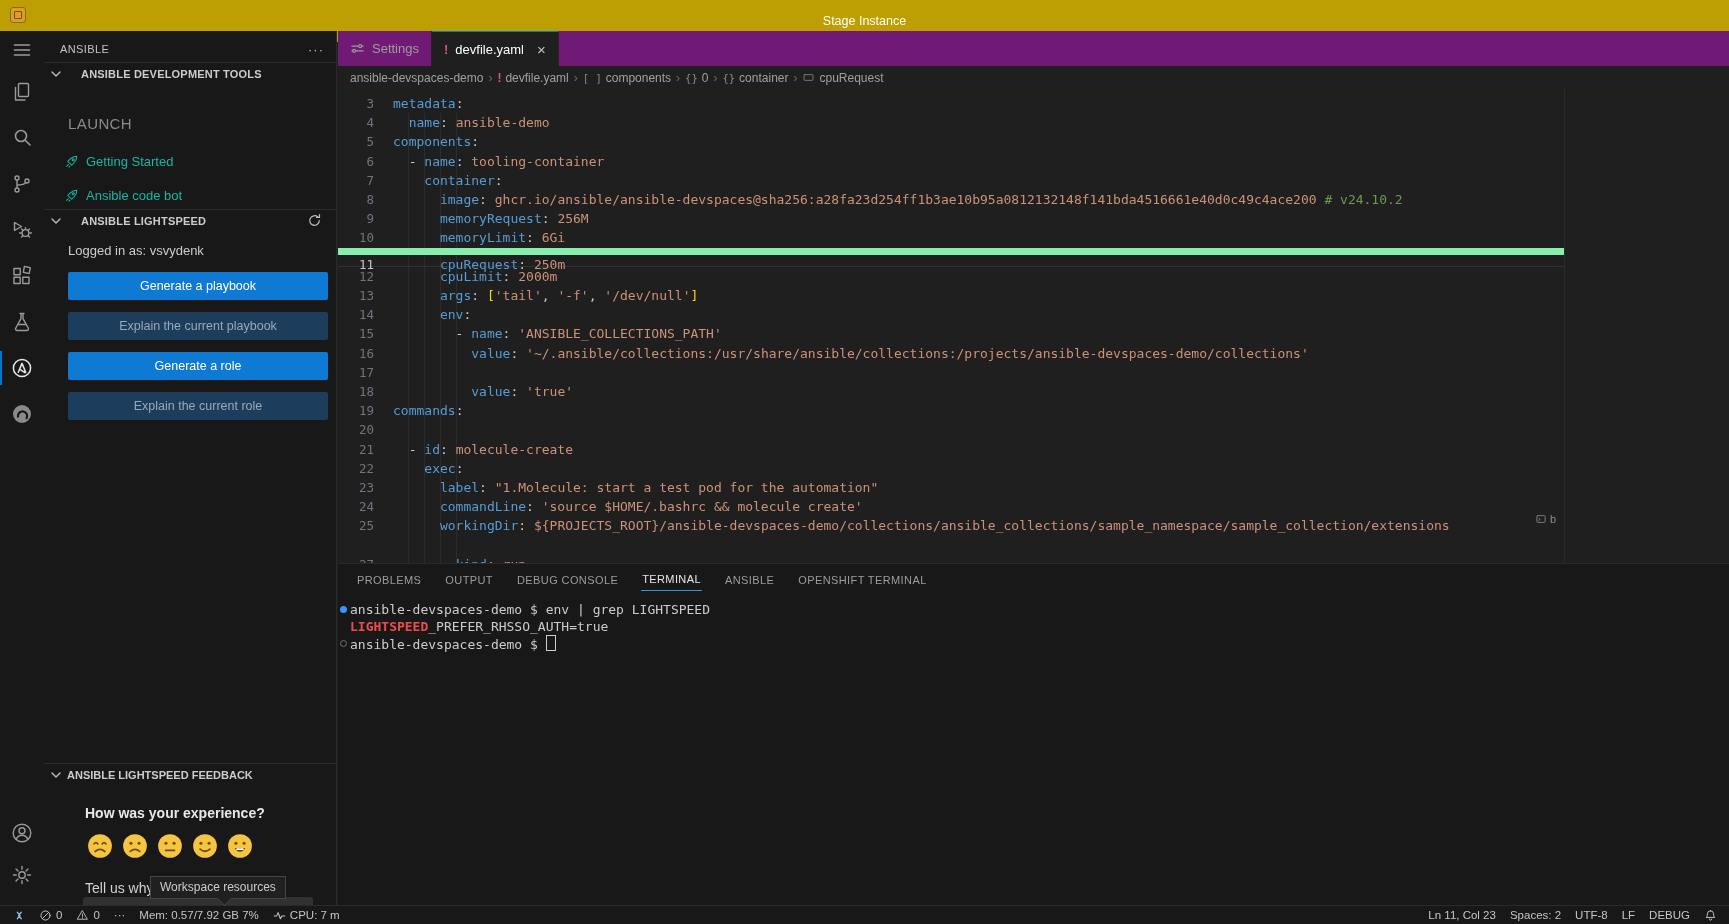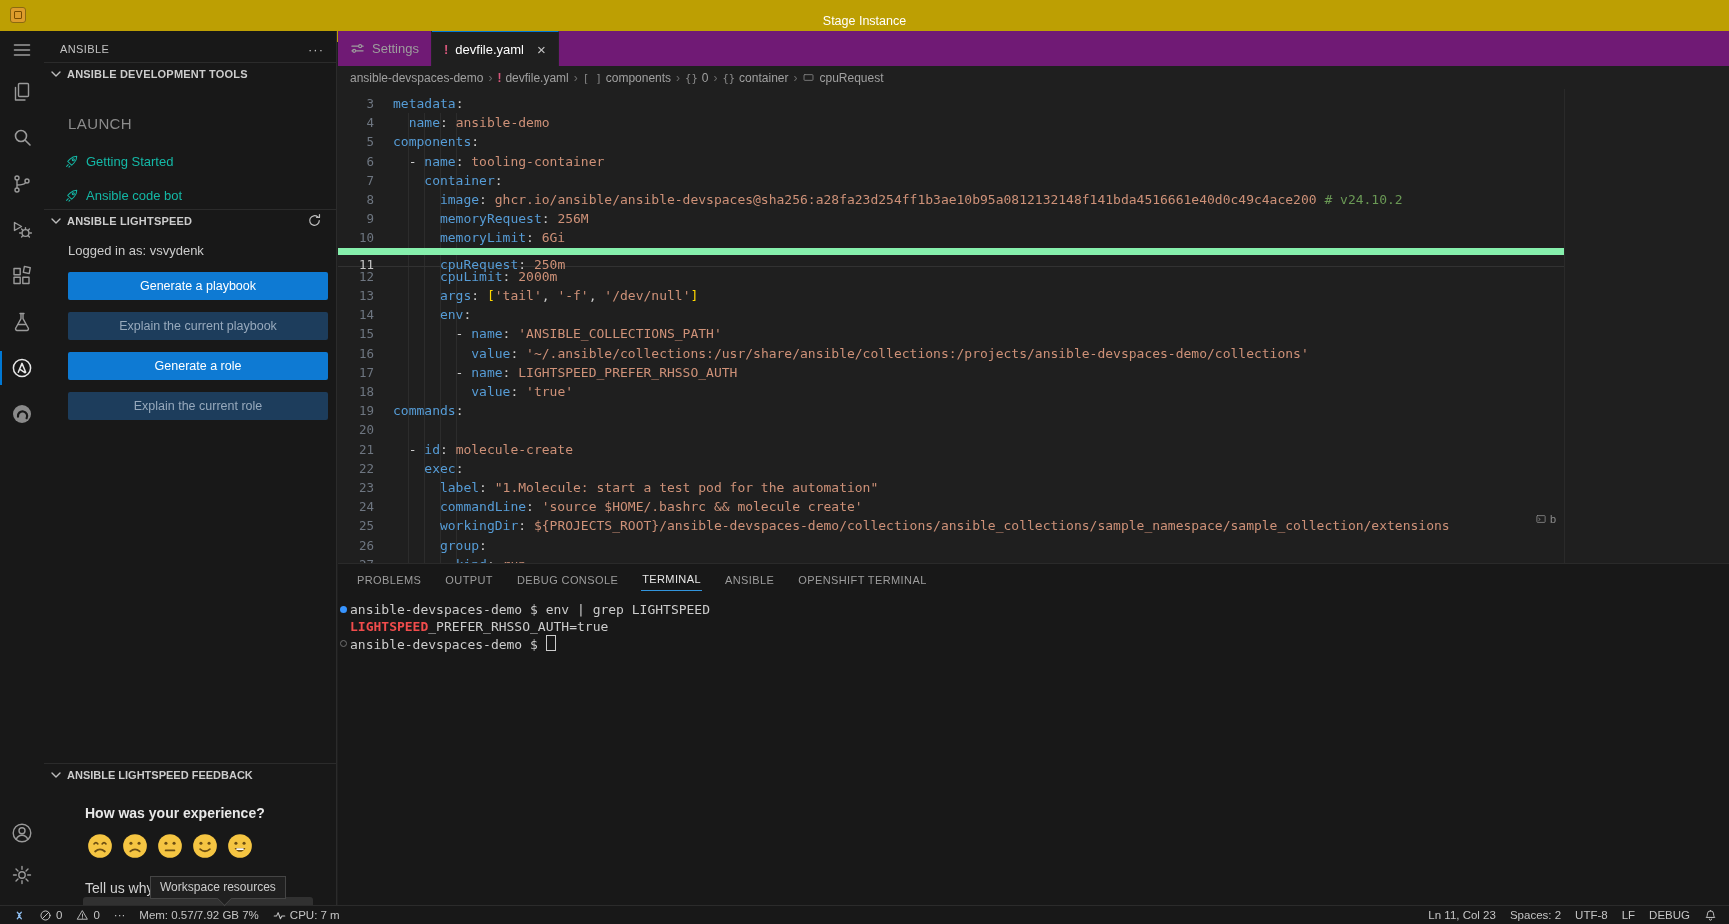--- a/index.html
+++ b/index.html
@@ -24,21 +24,21 @@
   .ab-item .ico{width:24px;height:24px;}
   .ab-bottom{margin-top:auto;display:flex;flex-direction:column;padding-bottom:8px;}
   
   .sidebar{position:absolute;left:44px;top:31px;width:293px;bottom:18px;background:#181818;
            border-right:1px solid #2b2b2b;box-sizing:border-box;}
   .sb-head{position:absolute;top:6px;left:0;right:0;height:24px;display:flex;align-items:center;
            padding:0 12px 0 16px;}
   .sb-head .title{font-size:11px;color:#c2c2c2;letter-spacing:.4px;flex:1;}
   .sb-head .more{color:#c2c2c2;font-size:13px;letter-spacing:1px;cursor:pointer;}
   .sect-head{position:absolute;left:0;right:0;height:22px;border-top:1px solid #2b2b2b;
-           display:flex;align-items:center;gap:3px;padding-left:4px;box-sizing:border-box;}
+           display:flex;align-items:center;gap:17px;padding-left:4px;box-sizing:border-box;}
   .sect-head .chev{width:16px;height:16px;color:#bdbdbd;}
   .sect-head .lbl{font-size:11px;font-weight:bold;color:#cccccc;letter-spacing:.2px;flex:1;}
   .sect-head .ref{width:15px;height:15px;color:#bdbdbd;margin-right:14px;cursor:pointer;}
   .launch-h{position:absolute;left:24px;top:84px;font-size:15px;color:#8b8b8b;letter-spacing:.4px;}
   .launch-links{position:absolute;left:20px;top:118px;right:10px;}
   .ls-link{display:flex;align-items:center;gap:7px;height:24px;margin-bottom:10px;color:#14b8a6;
            font-size:13px;cursor:pointer;}
   .ls-link .ico{width:15px;height:15px;}
   .loggedin{position:absolute;left:24px;top:212px;font-size:13px;color:#cccccc;}
   .ls-buttons{position:absolute;left:24px;top:241px;width:260px;}
@@ -454,21 +454,20 @@
         <div class="code-row" style="top: 235.4px;">
           <span class="ln">15</span>
           <span class="lt"><span class="tok-p">        - </span><span class="tok-k">name</span><span class="tok-p">: </span><span class="tok-s">'ANSIBLE_COLLECTIONS_PATH'</span></span>
         </div>
         <div class="code-row" style="top: 254.6px;">
           <span class="ln">16</span>
           <span class="lt"><span class="tok-p">          </span><span class="tok-k">value</span><span class="tok-p">: </span><span class="tok-s">'~/.ansible/collections:/usr/share/ansible/collections:/projects/ansible-devspaces-demo/collections'</span></span>
         </div>
         <div class="code-row" style="top: 273.8px;">
           <span class="ln">17</span>
-          <span class="lt"><span class="tok-p">        - </span><span class="tok-k">name</span><span class="tok-p">: </span><span class="tok-s">LIGHTSPEED_PREFER_RHSSO_AUTH</span></span>
         </div>
         <div class="code-row" style="top: 293px;">
           <span class="ln">18</span>
           <span class="lt"><span class="tok-p">          </span><span class="tok-k">value</span><span class="tok-p">: </span><span class="tok-s">'true'</span></span>
         </div>
         <div class="code-row" style="top: 312.2px;">
           <span class="ln">19</span>
           <span class="lt"><span class="tok-k">commands</span><span class="tok-p">:</span></span>
         </div>
         <div class="code-row" style="top: 331.4px;">
@@ -487,24 +486,20 @@
           <span class="ln">23</span>
           <span class="lt"><span class="tok-p">      </span><span class="tok-k">label</span><span class="tok-p">: </span><span class="tok-s">"1.Molecule: start a test pod for the automation"</span></span>
         </div>
         <div class="code-row" style="top: 408.2px;">
           <span class="ln">24</span>
           <span class="lt"><span class="tok-p">      </span><span class="tok-k">commandLine</span><span class="tok-p">: </span><span class="tok-s">'source $HOME/.bashrc &amp;&amp; molecule create'</span></span>
         </div>
         <div class="code-row" style="top: 427.4px;">
           <span class="ln">25</span>
           <span class="lt"><span class="tok-p">      </span><span class="tok-k">workingDir</span><span class="tok-p">: </span><span class="tok-s">${PROJECTS_ROOT}/ansible-devspaces-demo/collections/ansible_collections/sample_namespace/sample_collection/extensions</span></span>
-        </div>
-        <div class="code-row" style="top: 446.6px;">
-          <span class="ln">26</span>
-          <span class="lt"><span class="tok-p">      </span><span class="tok-k">group</span><span class="tok-p">:</span></span>
         </div>
         <div class="code-row" style="top: 465.8px;">
           <span class="ln">27</span>
           <span class="lt"><span class="tok-p">        </span><span class="tok-k">kind</span><span class="tok-p">: </span><span class="tok-s">run</span></span>
         </div>
       </div>
 
     <div class="panel">
       <div class="panel-tabs" id="panel-tabs">
           <div class="p-tab">PROBLEMS</div>

